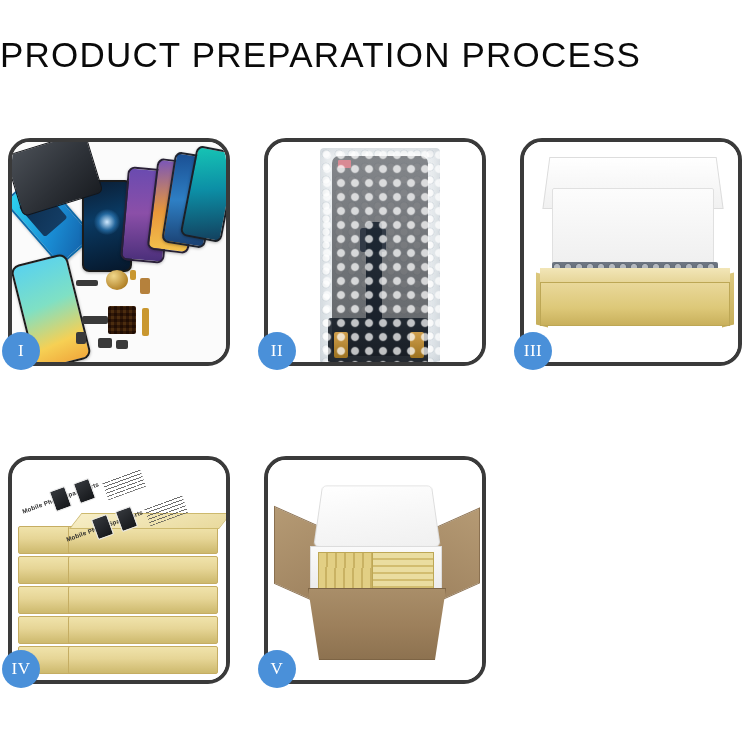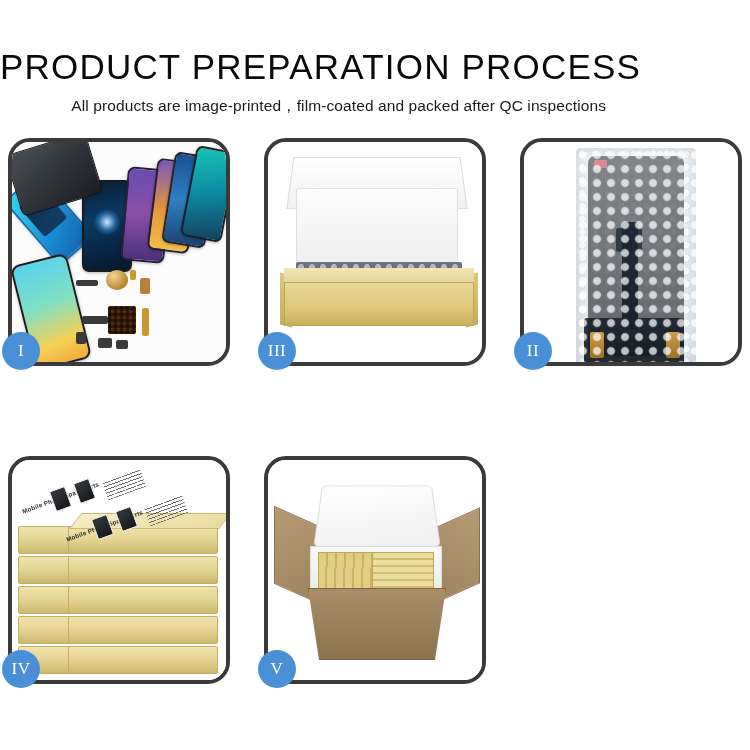--- a/index.html
+++ b/index.html
@@ -6,21 +6,21 @@
 
   body {
     width: 750px; height: 750px;
     background: #ffffff;
     font-family: "Liberation Sans", sans-serif;
     overflow: hidden;
     position: relative;
   }
 
   
-  .header { width: 606px; padding-top: 46px; text-align: right; }
+  .header { width: 606px; padding-top: 34px; text-align: center; }
 
   .title {
     font-family: "Liberation Sans", sans-serif;
     font-size: 35px;
     font-weight: 500;
     letter-spacing: 1.2px;
     color: #0a0a0a;
     line-height: 42px;
     white-space: nowrap;
   }
@@ -361,21 +361,20 @@
     position:absolute; inset:0;
     background: linear-gradient(115deg, rgba(255,255,255,0) 60%, rgba(255,255,255,.35) 100%);
     pointer-events:none;
   }
 </style>
 </head>
 <body>
 
 <div class="header">
   <div class="title">PRODUCT PREPARATION PROCESS</div>
-  <div class="subtitle">All products are image-printed，film-coated and packed after QC inspections</div>
 </div>
 
 <div class="grid">
 
   <div class="panel">
     <div class="panel-inner p1">
       <div class="ph ph-cyan"></div>
       <div class="ph ph-dark"></div>
       <div class="ph ph-purple"></div>
       <div class="ph ph-orange"></div>
@@ -391,48 +390,48 @@
       <div class="part part-gold" style="left:130px;top:166px;width:7px;height:28px;"></div>
       <div class="part" style="left:64px;top:190px;width:10px;height:12px;"></div>
       <div class="part" style="left:86px;top:196px;width:14px;height:10px;"></div>
       <div class="part" style="left:104px;top:198px;width:12px;height:9px;"></div>
       <div class="part part-gold" style="left:118px;top:128px;width:6px;height:10px;"></div>
     </div>
     <div class="badge">I</div>
   </div>
 
   <div class="panel">
-    <div class="panel-inner p3">
-      <div class="lid-back"></div>
-      <div class="foam-big"></div>
-      <div class="tray-side-l"></div>
-      <div class="tray-side-r"></div>
-      <div class="bubble-fill"></div>
-      <div class="tray-top"></div>
-      <div class="tray-front"></div>
-    </div>
-    <div class="badge">III</div>
-  </div>
-
-  <div class="panel">
     <div class="panel-inner p2">
       <div class="bubble-bag"></div>
       <div class="screen-inner"></div>
       <div class="tag-pink"></div>
       <div class="flex-pad"></div>
       <div class="flex-cable"></div>
       <div class="flex-btm"></div>
       <div class="conn-gold" style="left:66px;top:190px;"></div>
       <div class="conn-gold" style="left:142px;top:190px;"></div>
       <div class="bubble-overlay"></div>
     </div>
     <div class="badge">II</div>
   </div>
 
   <div class="panel">
+    <div class="panel-inner p3">
+      <div class="lid-back"></div>
+      <div class="foam-big"></div>
+      <div class="tray-side-l"></div>
+      <div class="tray-side-r"></div>
+      <div class="bubble-fill"></div>
+      <div class="tray-top"></div>
+      <div class="tray-front"></div>
+    </div>
+    <div class="badge">III</div>
+  </div>
+
+  <div class="panel">
     <div class="panel-inner p4">
 
       <div class="gbox" style="left:6px;  top:66px;"></div>
       <div class="gbox" style="left:6px;  top:96px;"></div>
       <div class="gbox" style="left:6px;  top:126px;"></div>
       <div class="gbox" style="left:6px;  top:156px;"></div>
       <div class="gbox" style="left:6px;  top:186px;"></div>
 
       <div class="gbox" style="left:56px; top:186px;"></div>
       <div class="gbox" style="left:56px; top:156px;"></div>

